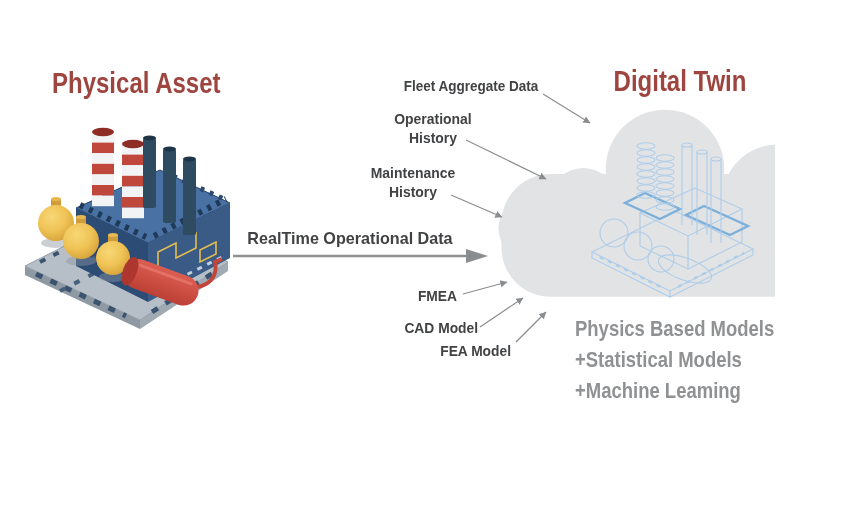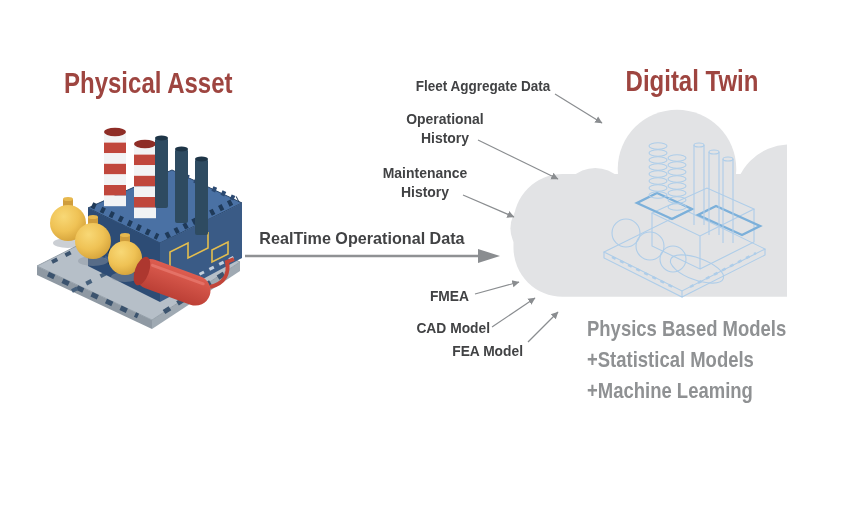--- a/index.html
+++ b/index.html
@@ -1,17 +1,17 @@
 <!DOCTYPE html>
 <html style="--accent_red: #9e4540; --label_dark: #414244; --muted_text: #8f9193; --arrow_gray: #8a8d90; --cloud_rim: #e2e3e5; --cloud_shadow: #dcdde0; --cloud_fill: #ffffff; --wire_blue: #aecde9; --wire_blue_strong: #7cb0da;"><head>
 <meta charset="utf-8">
 <style>
   html,body{margin:0;padding:0;background:#fff;}
   .stage{position:relative;width:775px;height:518px;background:#fff;overflow:hidden;
-         font-family:"Liberation Sans",sans-serif;margin-left:12px;}
+         font-family:"Liberation Sans",sans-serif;}
   .stage svg{position:absolute;left:0;top:0;}
   .txt{position:absolute;white-space:pre-line;}
   .title{font-weight:bold;font-size:30px;color:var(--accent_red);text-align:center;white-space:nowrap;}
   #physical-title{left:32px;top:66px;width:200px;transform:scaleX(.80);transform-origin:50% 0;}
   #digital-title{left:580px;top:64px;width:200px;transform:scaleX(.80);transform-origin:50% 0;}
   .lbl{font-weight:bold;font-size:15px;color:var(--label_dark);line-height:19px;}
   #lbl-fleet{left:391px;top:76px;width:160px;text-align:center;transform:scaleX(.90);transform-origin:50% 0;}
   #lbl-operational{left:373px;top:109px;width:120px;text-align:center;transform:scaleX(.93);transform-origin:50% 0;}
   #lbl-maintenance{left:353px;top:163px;width:120px;text-align:center;transform:scaleX(.93);transform-origin:50% 0;}
   #lbl-realtime{left:240px;top:229px;width:220px;text-align:center;font-size:17px;transform:scaleX(.95);transform-origin:50% 0;}

